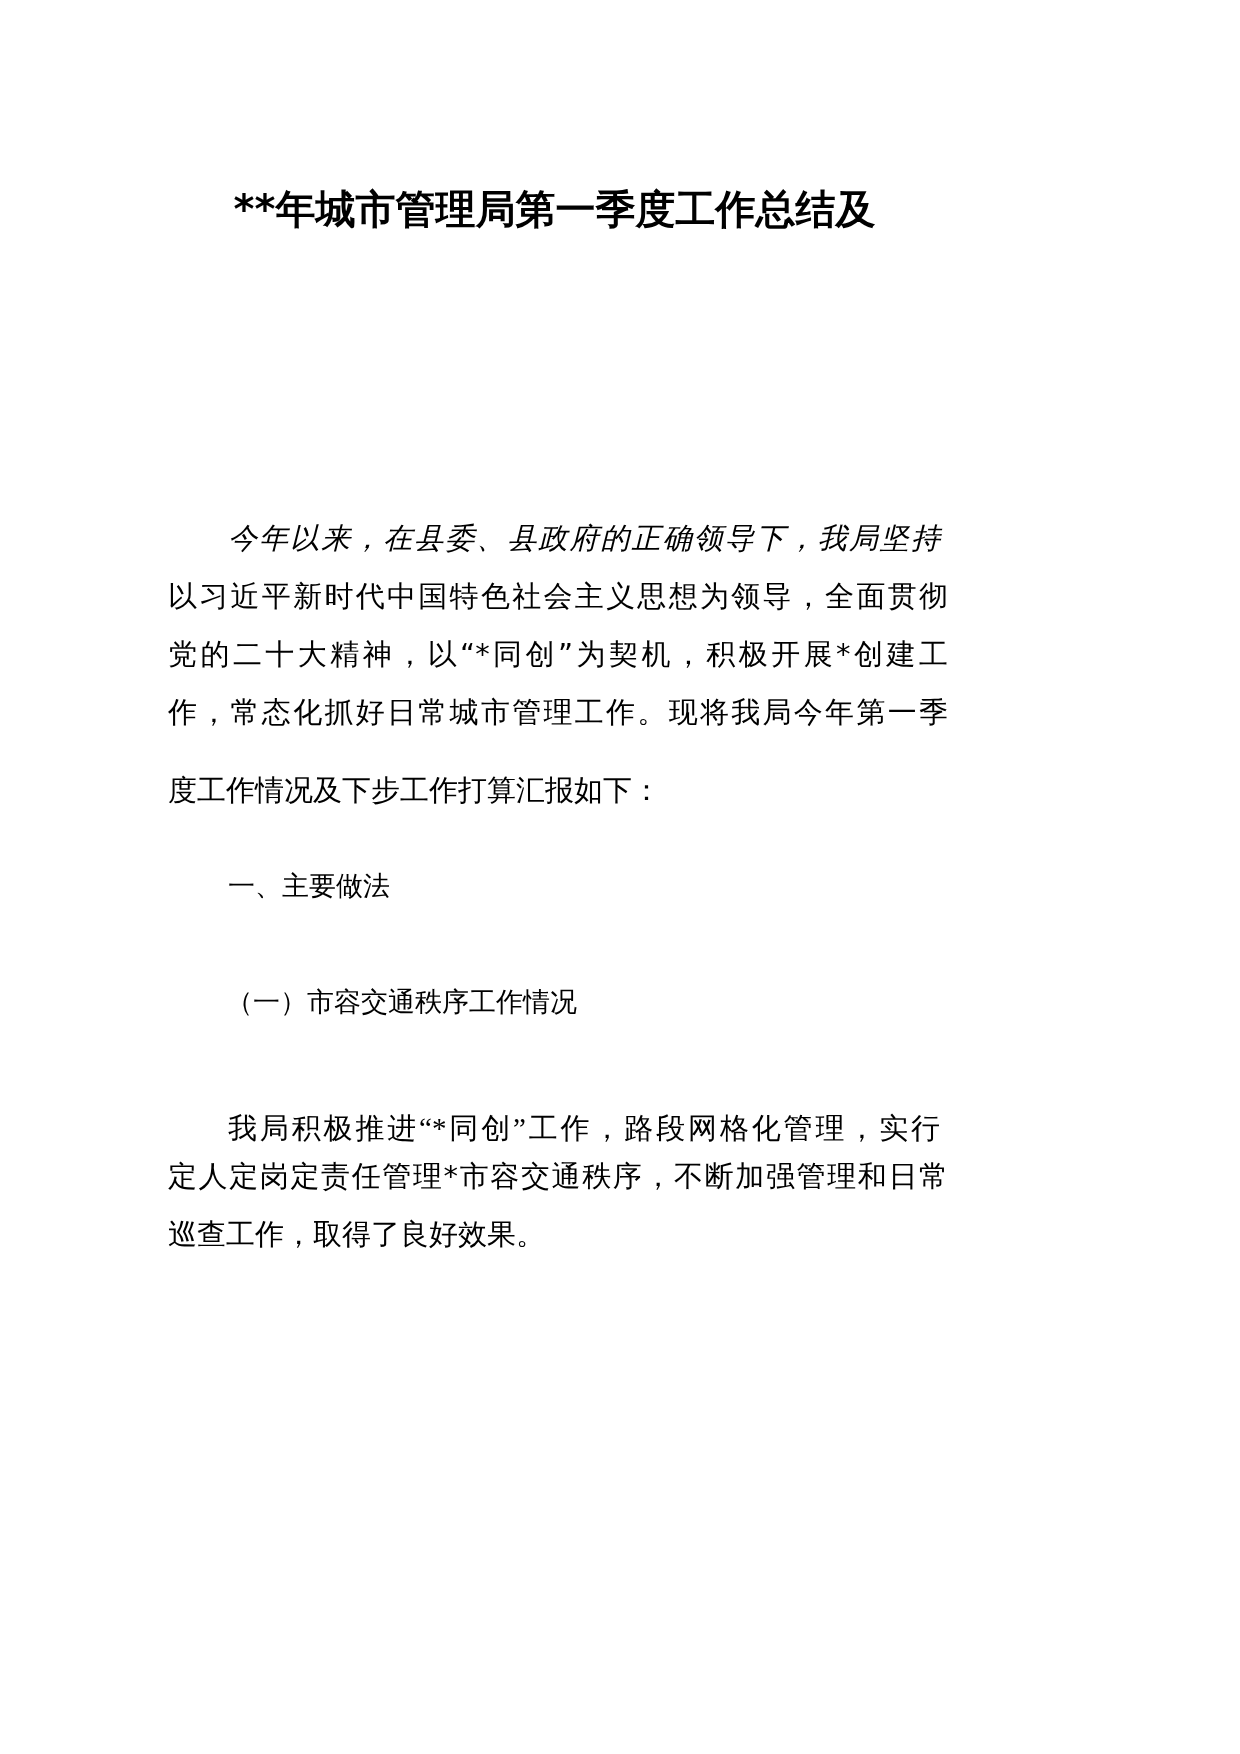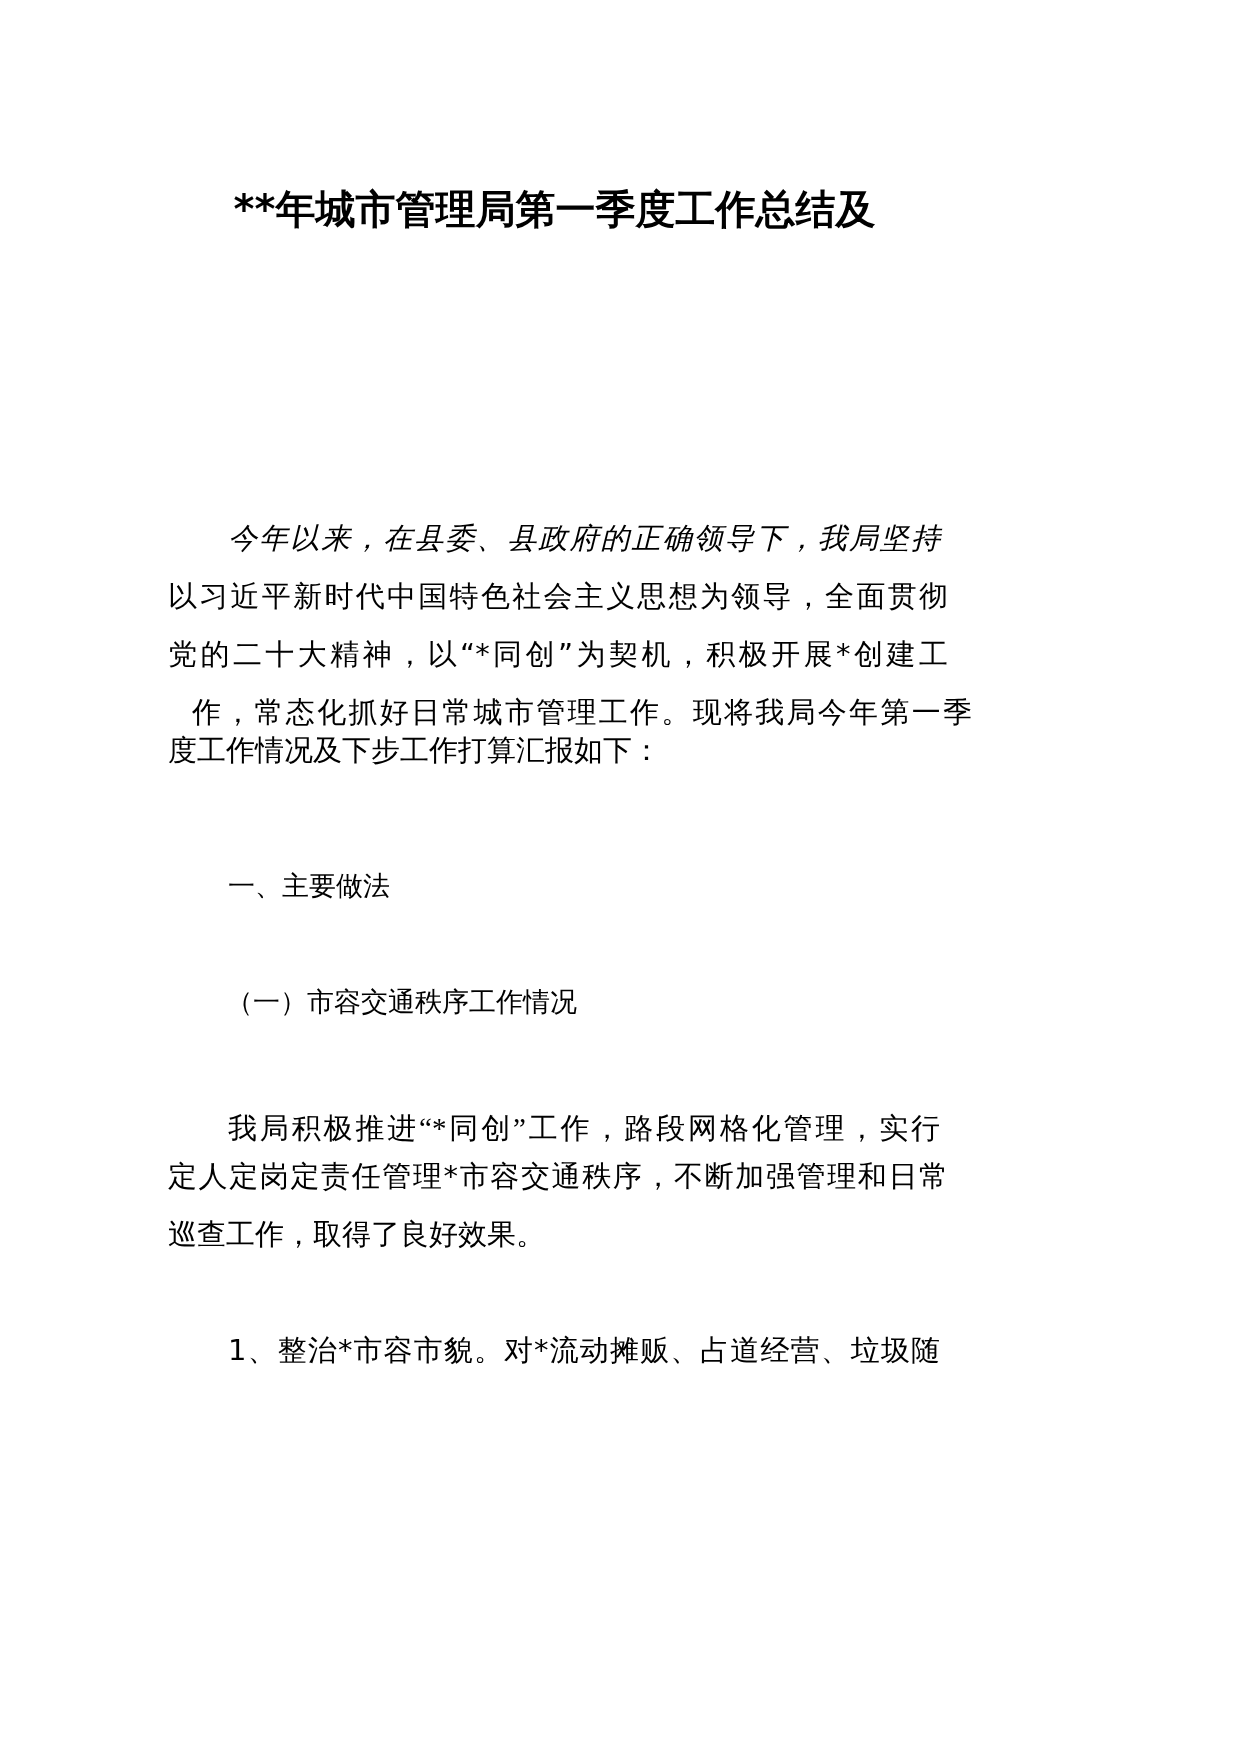--- a/index.html
+++ b/index.html
@@ -58,29 +58,28 @@
 <body>
 
 <div class="page">
 
   <div class="title-line l1">**年城市管理局第一季度工作总结及</div>
 
   <div>
     <div class="body-line indent" style="top:518px;font-style:italic;">今年以来，在县委、县政府的正确领导下，我局坚持</div>
     <div class="body-line" style="top:576px;">以习近平新时代中国特色社会主义思想为领导，全面贯彻</div>
     <div class="body-line" style="top:634px;">党的二十大精神，以“*同创”为契机，积极开展*创建工</div>
-    <div class="body-line" style="top:692px;margin-left:24px;">作，常态化抓好日常城市管理工作。现将我局今年第一季</div>
-    <div class="body-line last" style="top:730px;">度工作情况及下步工作打算汇报如下：</div>
+    <div class="body-line" style="top:692px;">作，常态化抓好日常城市管理工作。现将我局今年第一季</div>
+    <div class="body-line last" style="top:770px;">度工作情况及下步工作打算汇报如下：</div>
   </div>
 
   <div class="heading-line" style="top:866px;">一、主要做法</div>
 
   <div class="heading-line" style="top:982px; left:226px;">（一）市容交通秩序工作情况</div>
 
   <div>
     <div class="body-line indent" style="top:1108px;font-family:Liberation Serif, serif;">我局积极推进“*同创”工作，路段网格化管理，实行</div>
     <div class="body-line" style="top:1156px;">定人定岗定责任管理*市容交通秩序，不断加强管理和日常</div>
     <div class="body-line last" style="top:1214px;">巡查工作，取得了良好效果。</div>
   </div>
 
-  <div class="body-line indent" style="top:1330px;">1、整治*市容市貌。对*流动摊贩、占道经营、垃圾随</div>
 
 </div>
 
 </body></html>

